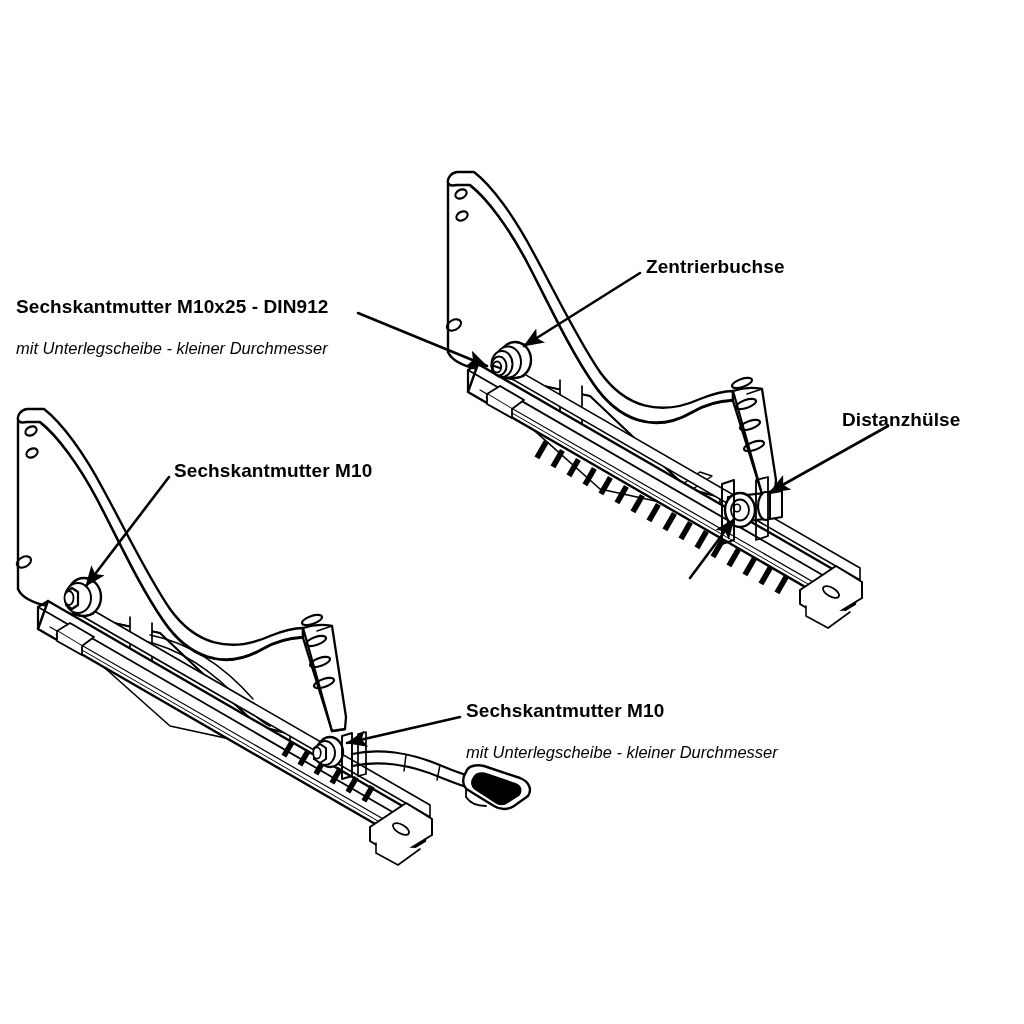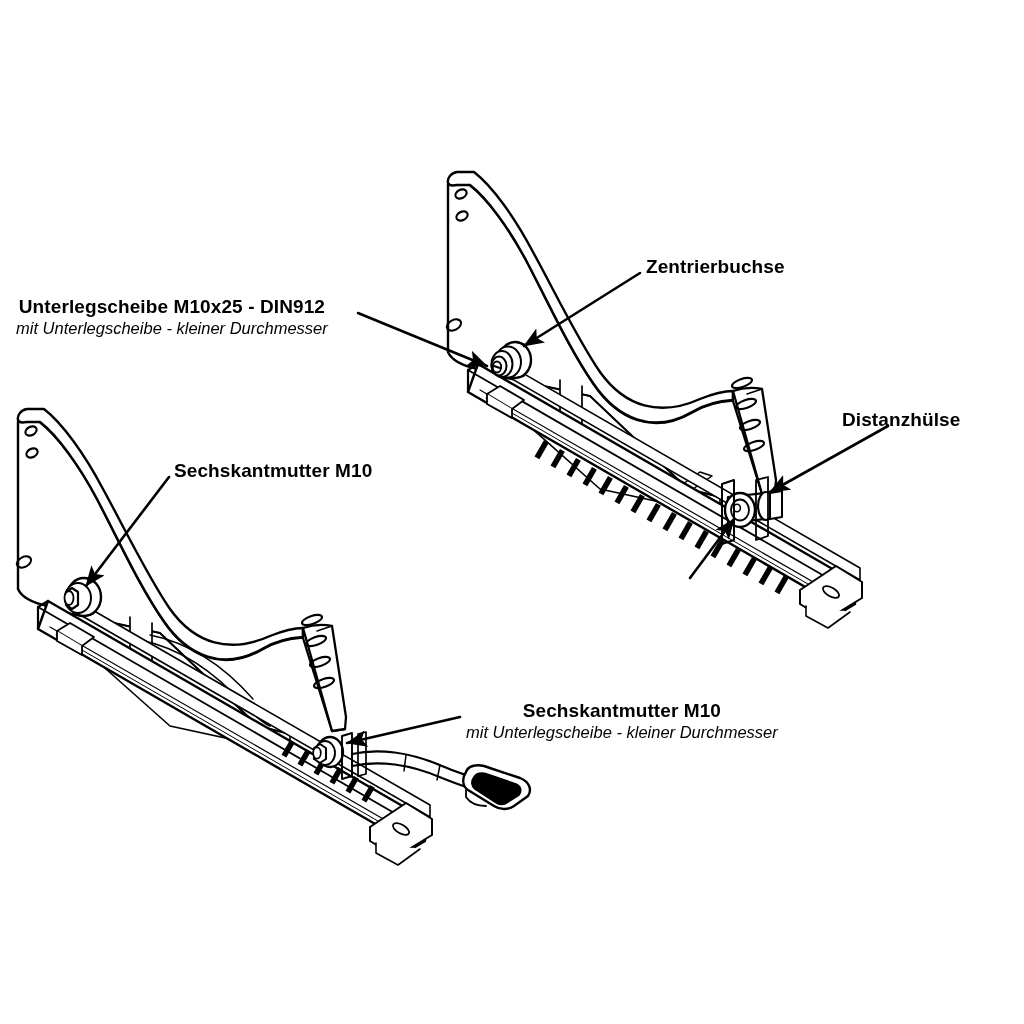--- a/index.html
+++ b/index.html
@@ -38,22 +38,23 @@
     display: block;
   }
   .callout .sub {
     font-family: "Liberation Sans", sans-serif;
     font-style: italic;
     font-weight: normal;
     font-size: 16.5px;
     line-height: 21px;
     color: #000000;
     display: block;
-  }
-  .callout.c-left  { text-align: center; }
+    margin-top: 20px;
+  }
+  .callout.c-left  { text-align: left; }
 </style>
 </head>
 <body>
 
 <div id="stage">
 
   <svg id="art" viewBox="0 0 1024 1024" xmlns="http://www.w3.org/2000/svg">
     <defs>
       <marker id="arrowhead" markerWidth="9" markerHeight="9" refX="7.6" refY="3.2" orient="auto" markerUnits="strokeWidth">
         <path d="M0,0 L8,3.2 L0,6.4 L1.8,3.2 z" fill="#000"></path>
@@ -289,21 +290,21 @@
         <line x1="640" y1="273" x2="524" y2="346" marker-end="url(#arrowhead)"></line>
         <line x1="888" y1="426" x2="770" y2="492" marker-end="url(#arrowhead)"></line>
         <line x1="169" y1="477" x2="86" y2="586" marker-end="url(#arrowhead)"></line>
         <line x1="690" y1="578" x2="734" y2="519" marker-end="url(#arrowhead)"></line>
         <line x1="460" y1="717" x2="347" y2="743" marker-end="url(#arrowhead)"></line>
       </g>
     </g>
   </svg>
 
   <div class="callout c-left" style="left:16px; top:295px;">
-    <span class="title">Unterlegscheibe M10x25 - DIN912</span>
+    <span class="title">Sechskantmutter M10x25 - DIN912</span>
     <span class="sub">mit Unterlegscheibe - kleiner Durchmesser</span>
   </div>
 
   <div class="callout c-left" style="left:646px; top:255px;">
     <span class="title">Zentrierbuchse</span>
   </div>
 
   <div class="callout c-left" style="left:842px; top:408px;">
     <span class="title">Distanzhülse</span>
   </div>

